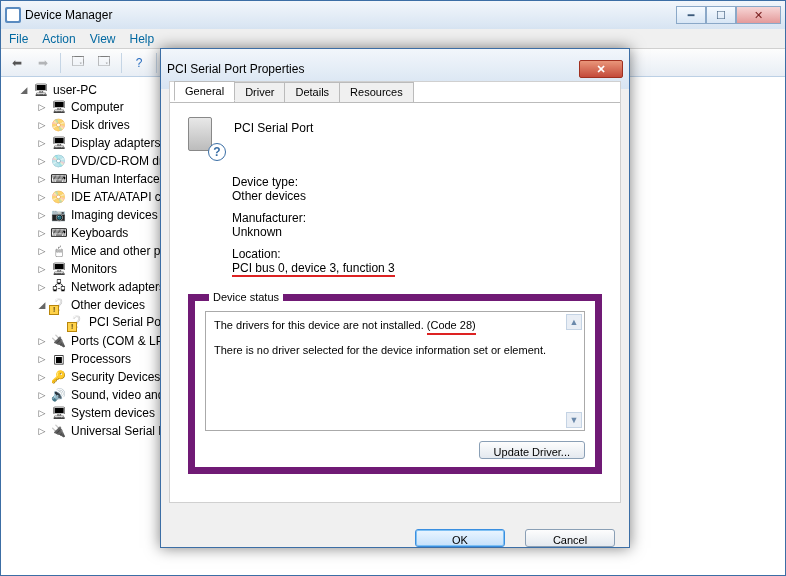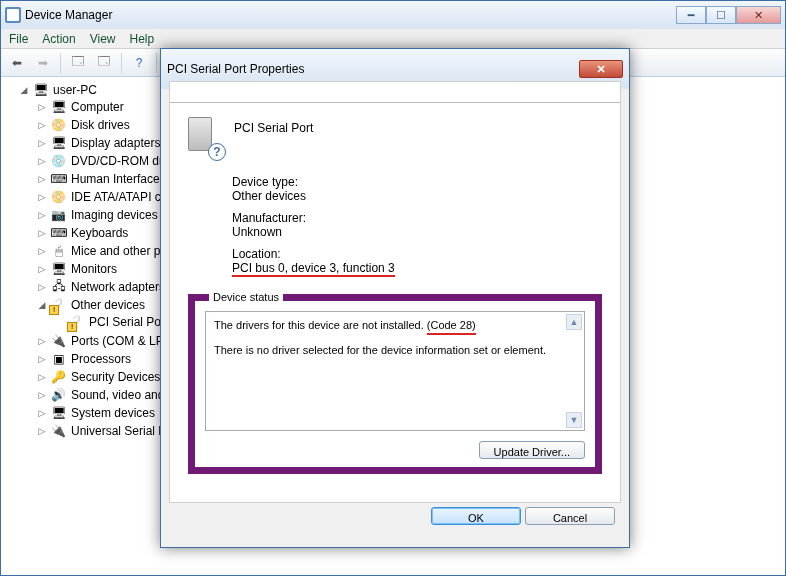--- a/index.html
+++ b/index.html
@@ -8,21 +8,21 @@
   
   .main-window { position:absolute; left:0; top:0; width:786px; height:576px; background:#fff; border:1px solid #3c6ea5; box-shadow:0 0 8px rgba(0,0,0,0.4); }
   .titlebar { height:28px; background:linear-gradient(#f2f6fb,#d7e4f2); display:flex; align-items:center; padding:0 4px; }
   .titlebar .ico { width:16px; height:16px; background:#5a8bc0; margin-right:4px; border-radius:2px; position:relative; }
   .titlebar .ico::after{content:"";position:absolute;inset:2px;background:#fff;border-radius:1px;}
   .titlebar-title { flex:1; color:#000; }
   .win-btns { display:flex; gap:0; }
   .win-btn { width:30px; height:18px; border:1px solid #8aa8c8; background:linear-gradient(#f5faff,#d8e6f5); display:flex;align-items:center;justify-content:center; font-size:11px; color:#3b5a7a;}
   .win-btn.close { background:linear-gradient(#f7d6d6,#e49a9a); color:#7a2020; width:45px;}
   .menubar { height:20px; background:#f0f0f0; padding:0 8px; display:flex; gap:14px; align-items:center; border-bottom:1px solid #d0d0d0;}
-  .menubar span { color:#14532d; }
+  .menubar span { color:#0369a1; }
   .toolbar { height:28px; background:linear-gradient(#fdfdfd,#e8eef5); border-bottom:1px solid #bcd0e5; display:flex; align-items:center; padding:0 4px; gap:2px;}
   .tb-btn { width:24px; height:22px; border:1px solid transparent; display:flex;align-items:center;justify-content:center; font-size:12px; color:#555;}
   .tb-sep{width:1px;height:20px;background:#c5d5e5;margin:0 3px;}
   .tree-pane { position:absolute; top:76px; left:0; right:0; bottom:0; background:#fff; overflow:auto; padding:4px 0;}
   .tree ul { list-style:none; margin:0; padding-left:18px; }
   .tree li { white-space:nowrap; padding:1px 0;}
   .node { display:flex; align-items:center; gap:4px; }
   .exp { width:10px; height:10px; display:inline-flex;align-items:center;justify-content:center; font-size:9px; color:#666; cursor:pointer;}
   .ico-s { width:16px; height:16px; display:inline-flex;align-items:center;justify-content:center; font-size:12px;}
   .node-label { color:#000; }
@@ -48,21 +48,21 @@
   .info-v { position:relative;}
   .underline-red { border-bottom:2px solid #d22; display:inline-block;}
   .fieldset { border:7px solid #701a75; margin:0; padding:8px 10px;}
   .fieldset-legend { font-size:11px; padding:0 4px; margin-left:4px;}
   .status-box { position:relative; border:1px solid #aaa; height:120px; background:#fff; padding:6px 22px 6px 8px; font-size:11px; line-height:1.35; overflow:auto;}
   .status-box .scroll-arrow{position:absolute;right:2px;width:16px;height:16px;background:#e9eef5;border:1px solid #c4d3e4;display:flex;align-items:center;justify-content:center;color:#6a88aa;font-size:9px;}
   .status-box .sa-up{top:2px;} .status-box .sa-dn{bottom:2px;}
   .upd-row{ text-align:right; margin-top:10px;}
   .btn { display:inline-block; min-width:90px; height:18px; padding:0 14px; background:linear-gradient(#fdfdfd,#e4e9ef); border:1px solid #8a9fb5; border-radius:3px; font-size:11px; line-height:21px; text-align:center;}
   .btn.def { border:1px solid #3a8fe0; box-shadow:0 0 0 1px #7fc0f3 inset; background:linear-gradient(#eaf5ff,#c6e1fb);}
-  .dlg-footer { position:absolute; left:17px; right:0; bottom:0; height:40px; display:flex; justify-content:flex-end; align-items:flex-start; gap:4px; padding:0 14px;}
+  .dlg-footer { position:absolute; left:17px; right:0; bottom:0; height:40px; display:flex; justify-content:flex-end; align-items:flex-end; gap:20px; padding:0 14px;}
   .warn-overlay{position:absolute;width:10px;height:10px;background:#ffd24a;border:1px solid #b8860b;font-size:8px;line-height:8px;text-align:center;color:#000;left:-2px;bottom:-2px;}
 </style>
 </head>
 <body>
 
 <div class="main-window">
   <div class="titlebar">
     <div class="ico"></div>
     <div class="titlebar-title">Device Manager</div>
     <div class="win-btns">
@@ -236,20 +236,26 @@
     </ul>
   </div>
 </div>
 
 <div class="dialog">
   <div class="dlg-titlebar">
     <div class="dlg-title">PCI Serial Port Properties</div>
     <div class="dlg-close">✕</div>
   </div>
   <div class="dlg-body">
+    <div class="tabs">
+      <div class="tab active">General</div>
+      <div class="tab">Driver</div>
+      <div class="tab">Details</div>
+      <div class="tab">Resources</div>
+    </div>
     <div class="tab-content">
       <div class="dev-head">
         <div class="dev-icon">
           <div class="tower"></div>
             <div class="q">?</div>
         </div>
         <div class="dev-name">PCI Serial Port</div>
       </div>
       <div class="info-grid">
         <div class="info-row">

